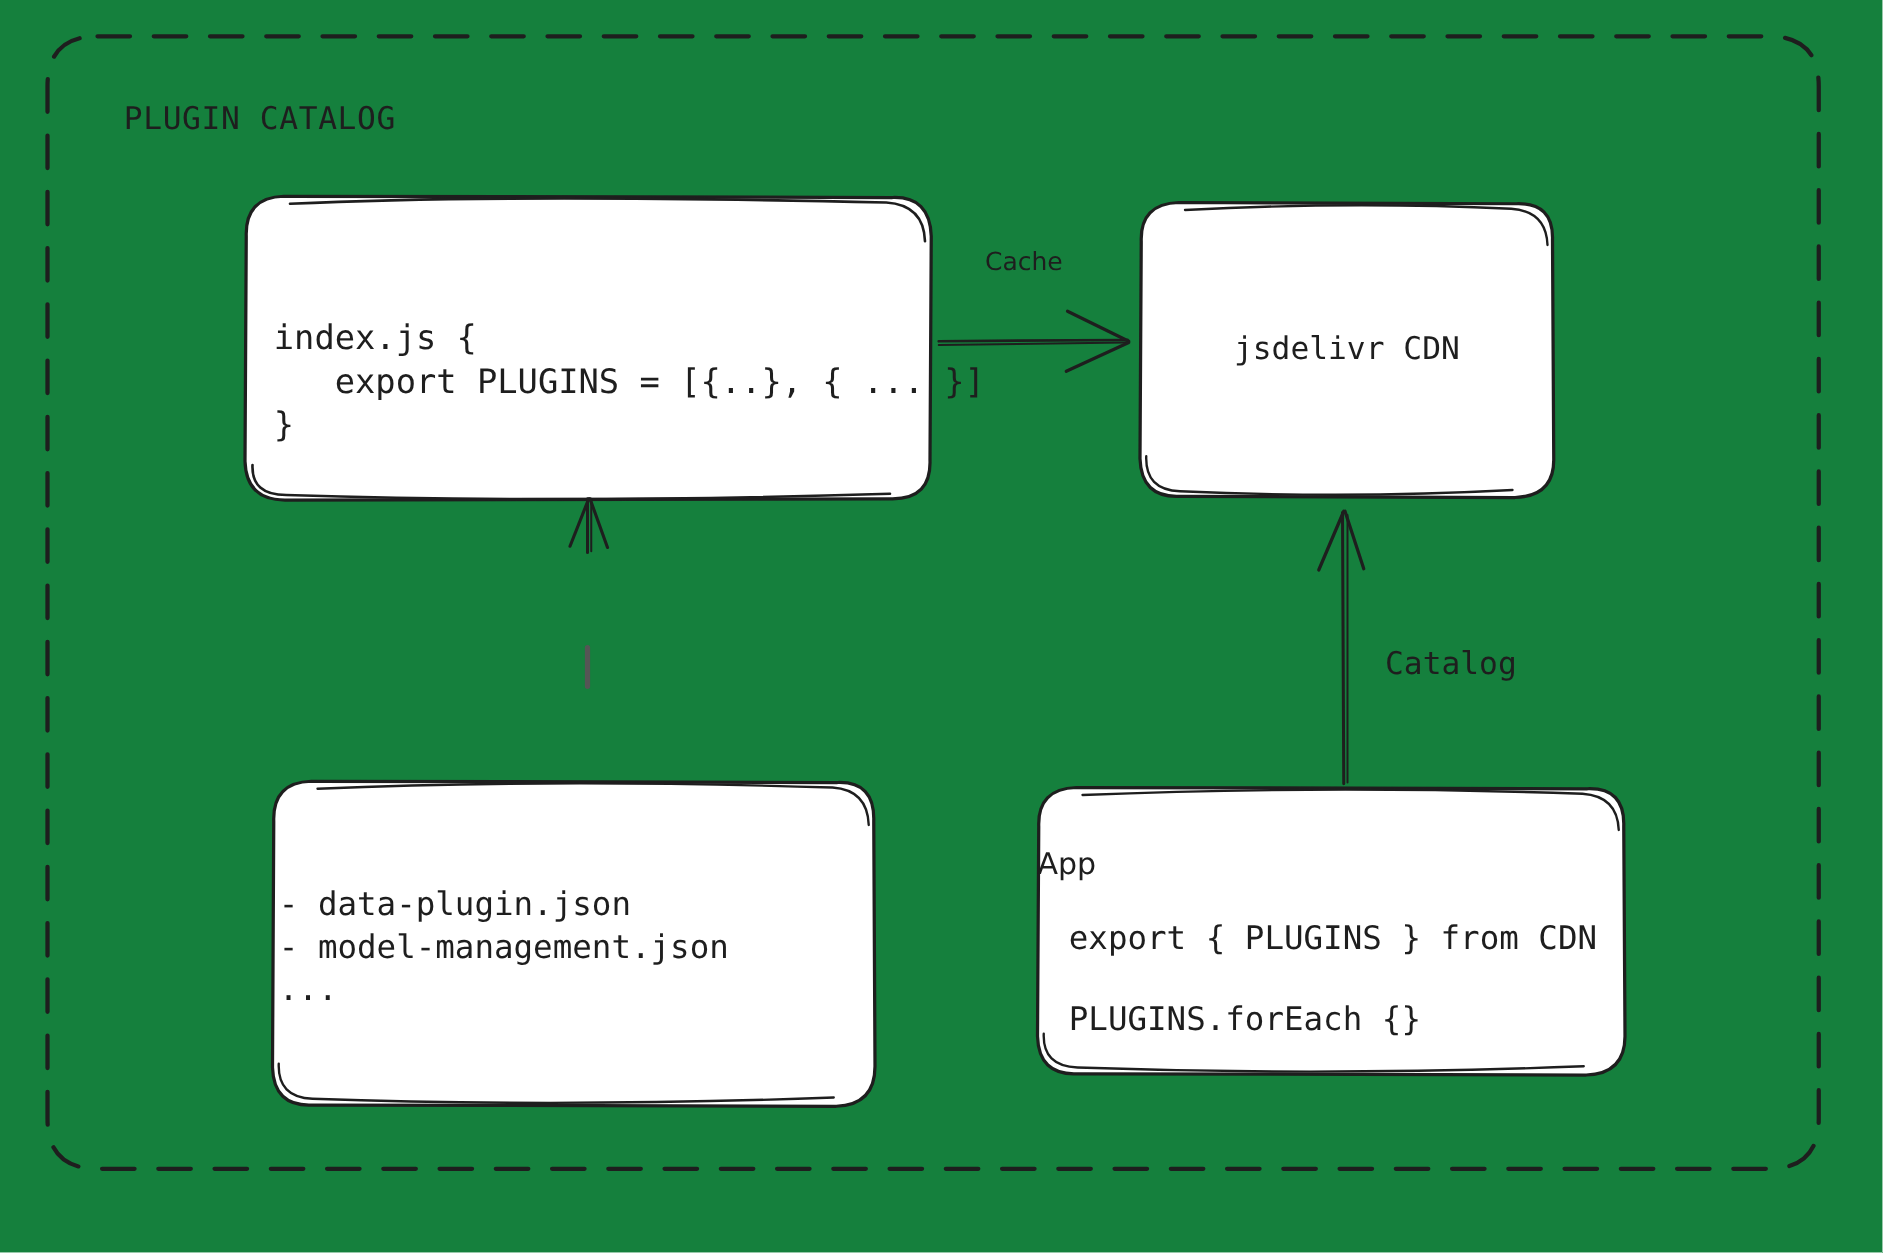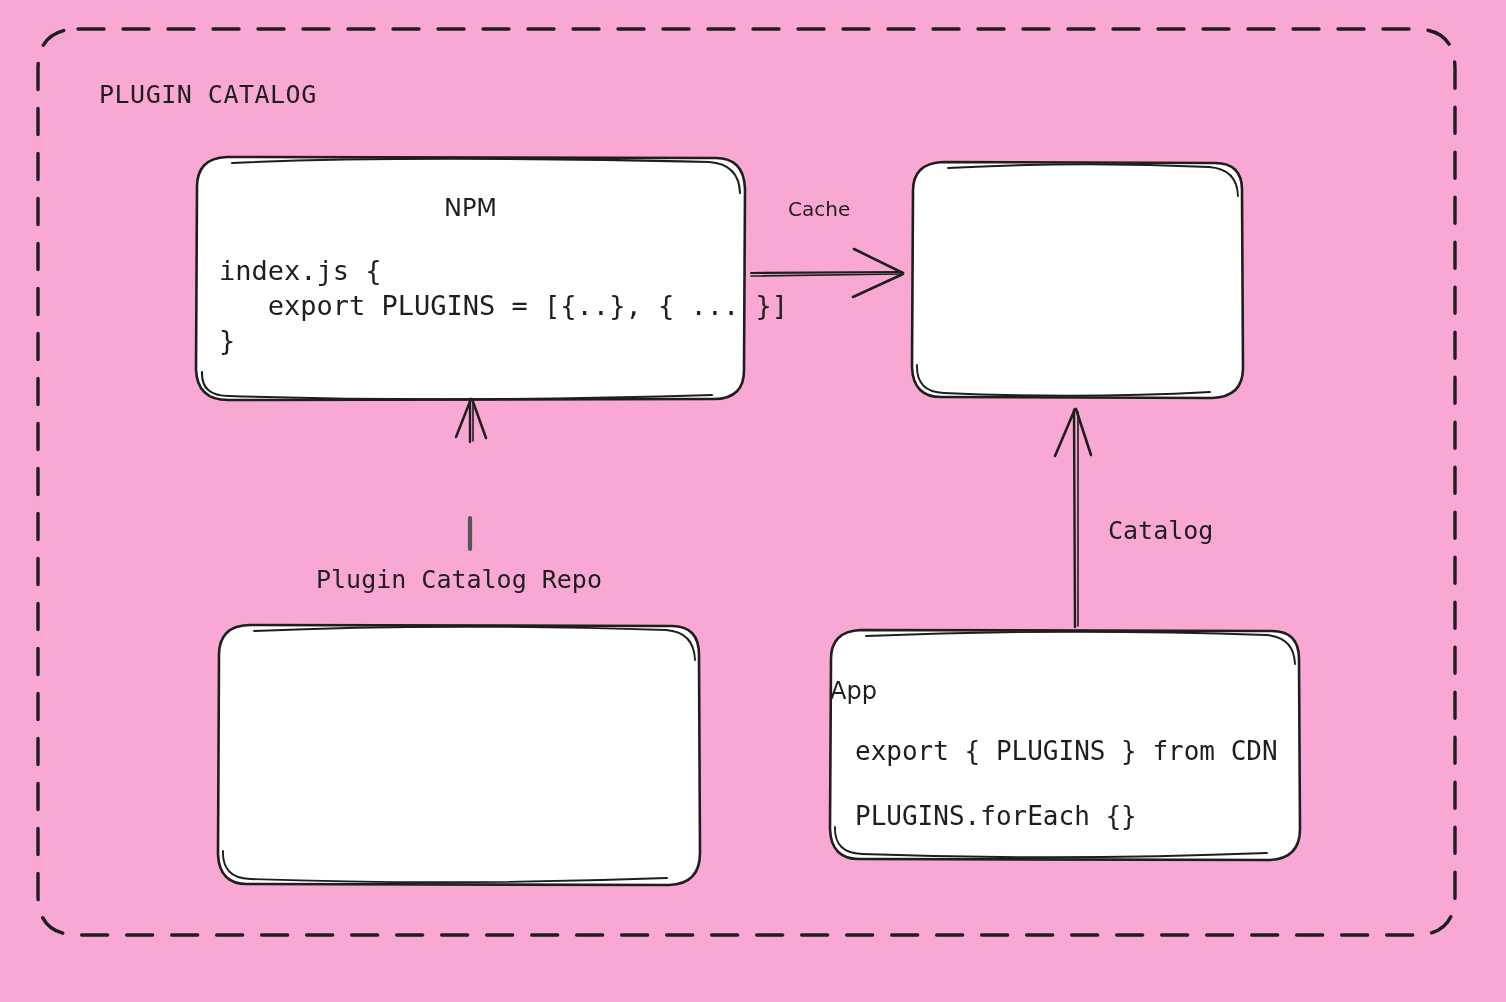--- a/index.html
+++ b/index.html
@@ -4,21 +4,21 @@
 <style>
   html, body {
     margin: 0;
     padding: 0;
     background: #ffffff;
   }
   #canvas {
     position: relative;
     width: 1506px;
     height: 1002px;
-    background: #f9a8d4;
+    background: #15803d;
     overflow: hidden;
     font-family: "DejaVu Sans Mono", monospace;
   }
   .layer-svg {
     position: absolute;
     top: 0;
     left: 0;
     width: 1506px;
     height: 1002px;
     pointer-events: none;
@@ -165,32 +165,34 @@
       <path d="M 1074 410 L 1075 627" fill="none" stroke="#1e1e1e" stroke-width="2.4" stroke-linecap="round"></path>
       <path d="M 1078 412 L 1078 626" fill="none" stroke="#1e1e1e" stroke-width="1.6" stroke-linecap="round"></path>
       <path d="M 1055 456 L 1075 409" fill="none" stroke="#1e1e1e" stroke-width="2.6" stroke-linecap="round"></path>
       <path d="M 1091 455 L 1076 409" fill="none" stroke="#1e1e1e" stroke-width="2.6" stroke-linecap="round"></path>
     </g>
 
   </svg>
 
   <div class="txt mono" id="catalog-title">PLUGIN CATALOG</div>
 
-  <div class="txt sans" id="npm-title">NPM</div>
 
   <div class="txt mono" id="npm-code">index.js {
    export PLUGINS = [{..}, { ... }]
 }</div>
 
+  <div class="txt mono" id="cdn-title">jsdelivr CDN</div>
 
   <div class="txt sans" id="cache-label">Cache</div>
 
 
-  <div class="txt mono" id="repo-label">Plugin Catalog Repo</div>
-
+
+  <div class="txt mono" id="repo-list">- data-plugin.json
+- model-management.json
+...</div>
 
   <div class="txt mono" id="import-label">Catalog</div>
 
   <div class="txt sans" id="app-title">App</div>
 
   <div class="txt mono" id="app-line-1">export { PLUGINS } from CDN</div>
 
   <div class="txt mono" id="app-line-2">PLUGINS.forEach {}</div>
 
 </div>

